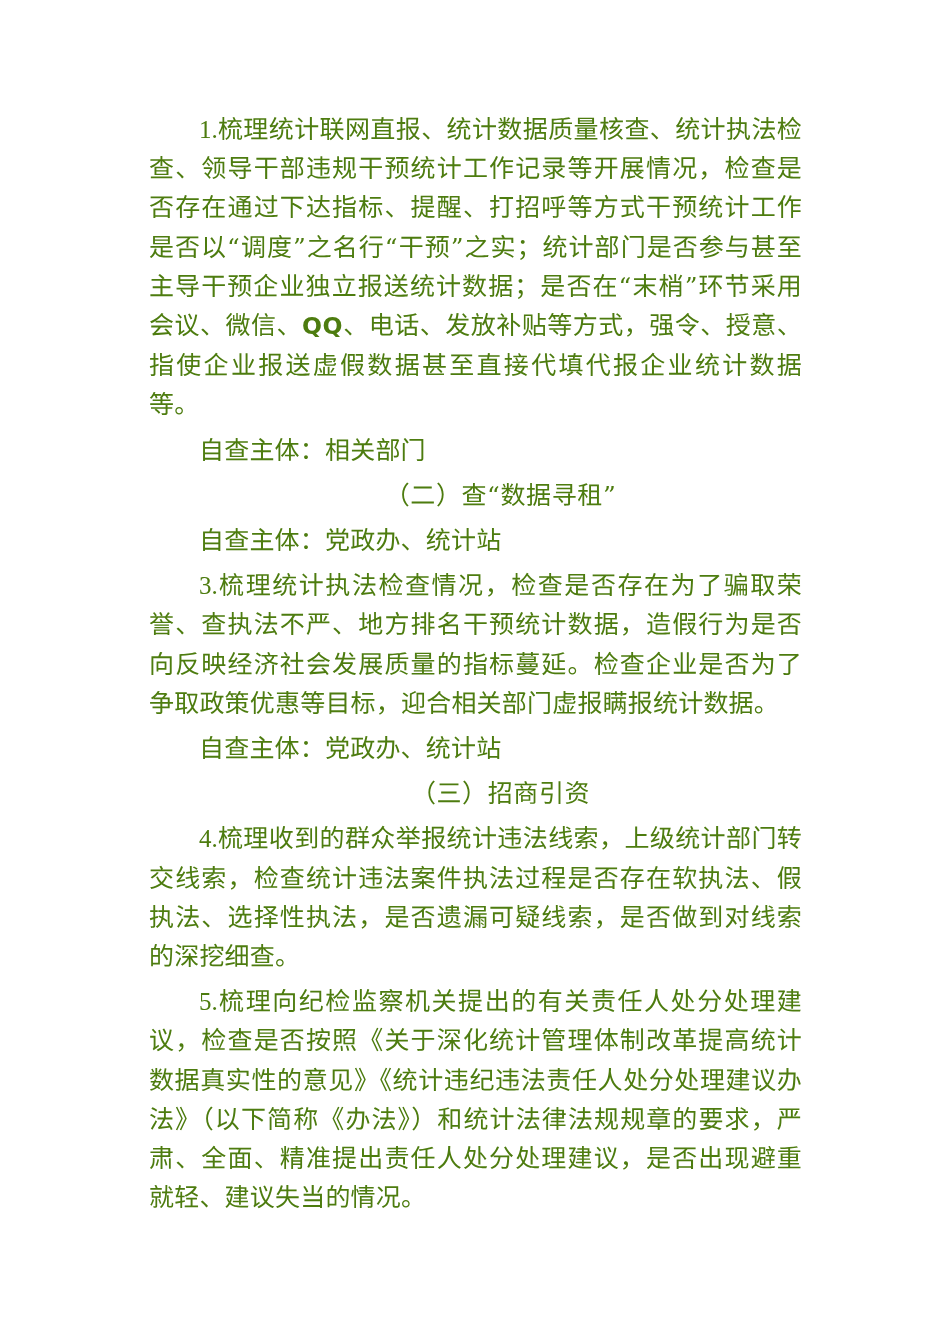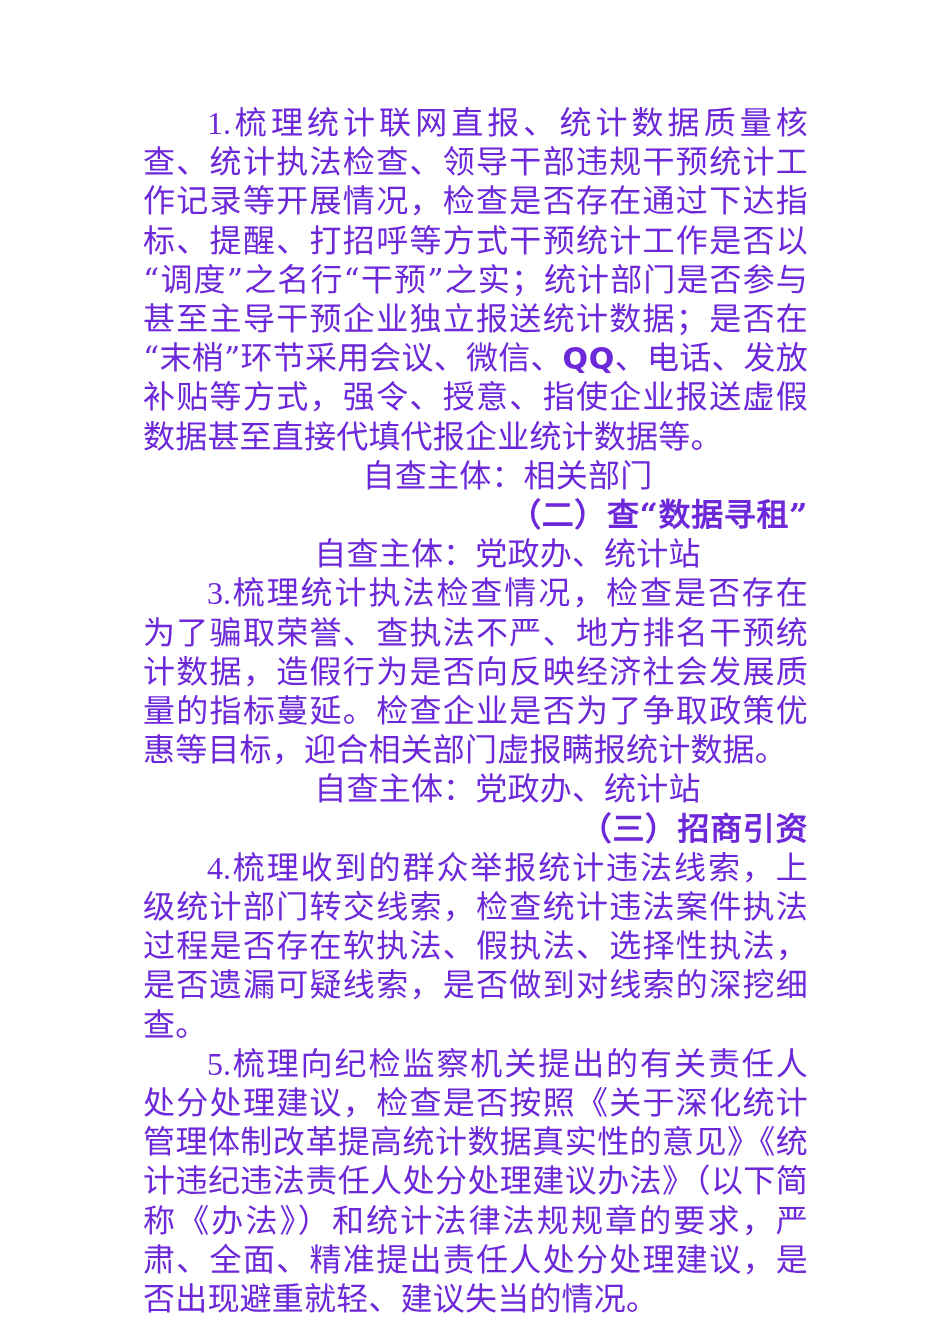--- a/index.html
+++ b/index.html
@@ -29,49 +29,49 @@
   
   .doc-body {
     position: absolute;
     left: 143px;
     top: 104px;
     width: 665px;
   }
 
   
   .para {
-    margin: 0;
+    margin: 6px;
     padding: 0;
     font-family: "DejaVu Serif", "Liberation Serif", serif;
-    font-size: 32px;
+    font-size: 25px;
     line-height: 39.2px;
-    color: #6d28d9;
+    color: #4d7c0f;
     text-align: justify;
     text-justify: inter-character;
     text-indent: 2em;
     letter-spacing: 0.2px;
     word-break: break-all;
     font-weight: 400;
   }
 
   
   .para.item {
     text-align: justify;
   }
 
   
   .para.subject {
-    text-align: center;
+    text-align: left;
     text-indent: 2em;
   }
 
   
   .para.heading {
-    font-weight: 700;
-    text-align: right;
+    font-weight: 400;
+    text-align: center;
     text-indent: 2em;
     letter-spacing: 0.6px;
   }
 
   
   .num {
     font-family: "Liberation Serif", "DejaVu Serif", serif;
     font-weight: 400;
     letter-spacing: 0;
   }

